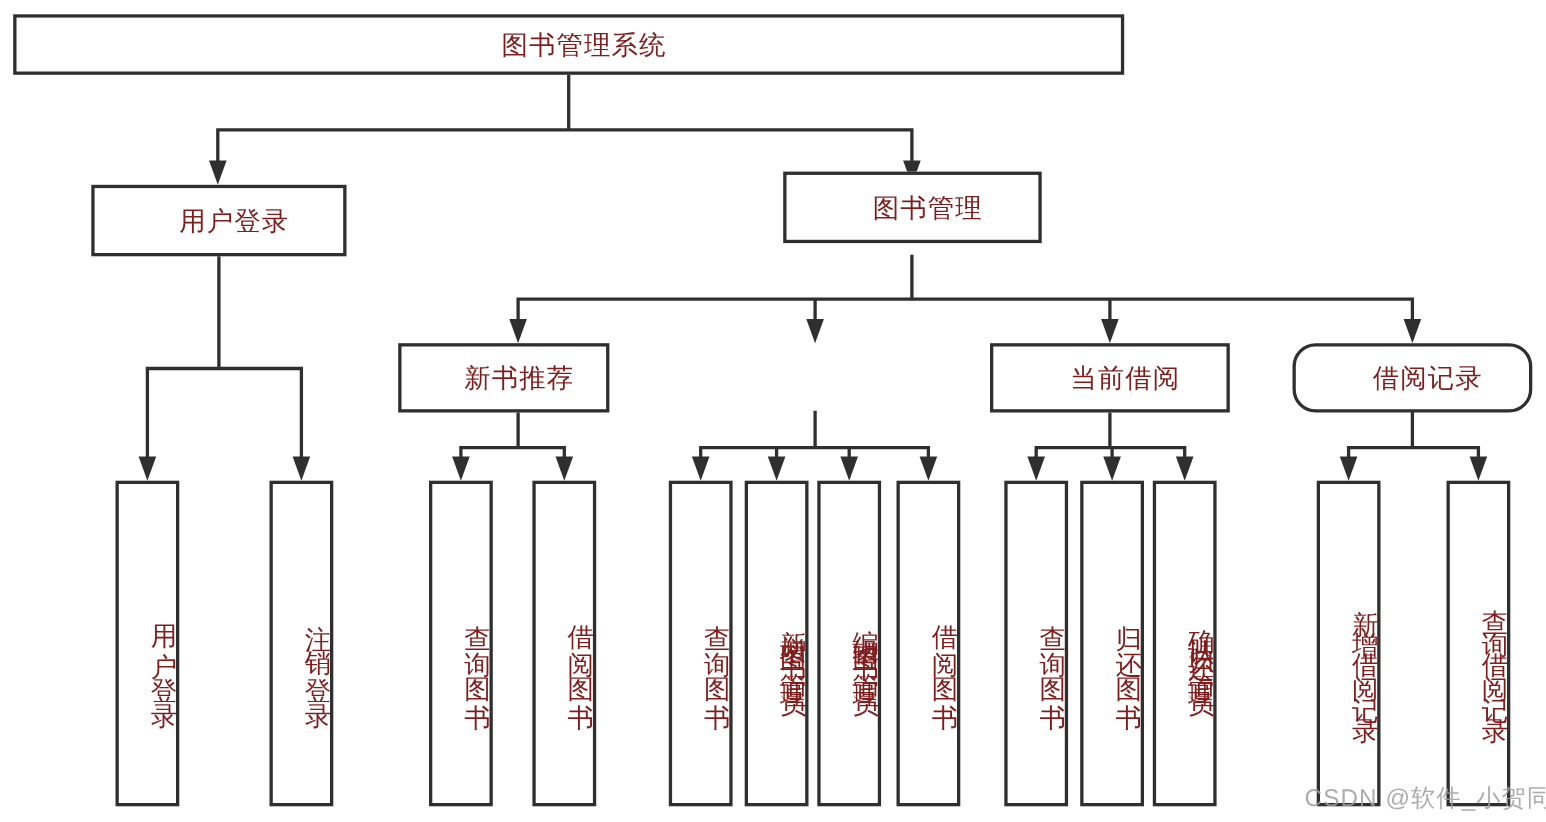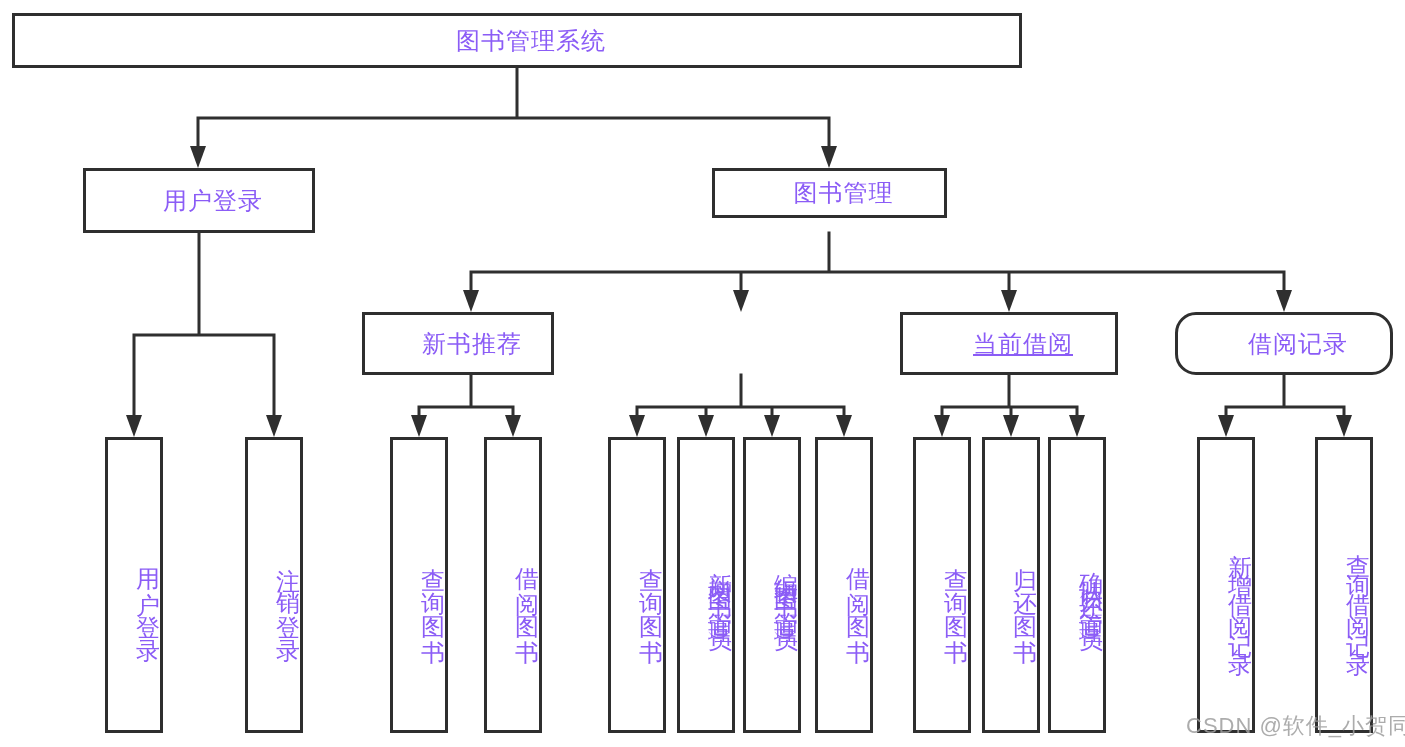--- a/index.html
+++ b/index.html
@@ -22,21 +22,21 @@
     pointer-events: none;
   }
   .box {
     position: absolute;
     box-sizing: border-box;
     border: 3px solid #2f2f2f;
     background: #ffffff;
     display: flex;
     align-items: center;
     justify-content: center;
-    color: #8b5cf6;
+    color: #7f1d1d;
     padding-left: 28px;
   }
   .hbox span {
     font-size: 24px;
     letter-spacing: 1px;
     white-space: nowrap;
   }
   .vbox span {
     writing-mode: vertical-rl;
     text-orientation: mixed;
@@ -102,28 +102,28 @@
     </g>
   </svg>
 
   <div class="box hbox" style="left:12px; top:13px; width:1010px; height:55px;">
     <span>图书管理系统</span>
   </div>
 
   <div class="box hbox" style="left:83px; top:168px; width:232px; height:65px;">
     <span>用户登录</span>
   </div>
-  <div class="box hbox" style="left:712px; top:168px; width:235px; height:50px;">
+  <div class="box hbox" style="left:712px; top:156px; width:235px; height:65px;">
     <span>图书管理</span>
   </div>
 
   <div class="box hbox" style="left:362px; top:312px; width:192px; height:63px;">
     <span>新书推荐</span>
   </div>
-  <div class="box hbox" style="left:900px; top:312px; width:218px; height:63px;text-decoration:underline;">
+  <div class="box hbox" style="left:900px; top:312px; width:218px; height:63px;">
     <span>当前借阅</span>
   </div>
   <div class="box hbox" style="left:1175px; top:312px; width:218px; height:63px;border-radius:21px;">
     <span>借阅记录</span>
   </div>
 
   <div class="box vbox ls-4" style="left:105px; top:437px; width:58px; height:296px;">
     <span>用户登录</span>
   </div>
   <div class="box vbox ls-4" style="left:245px; top:437px; width:58px; height:296px;">

